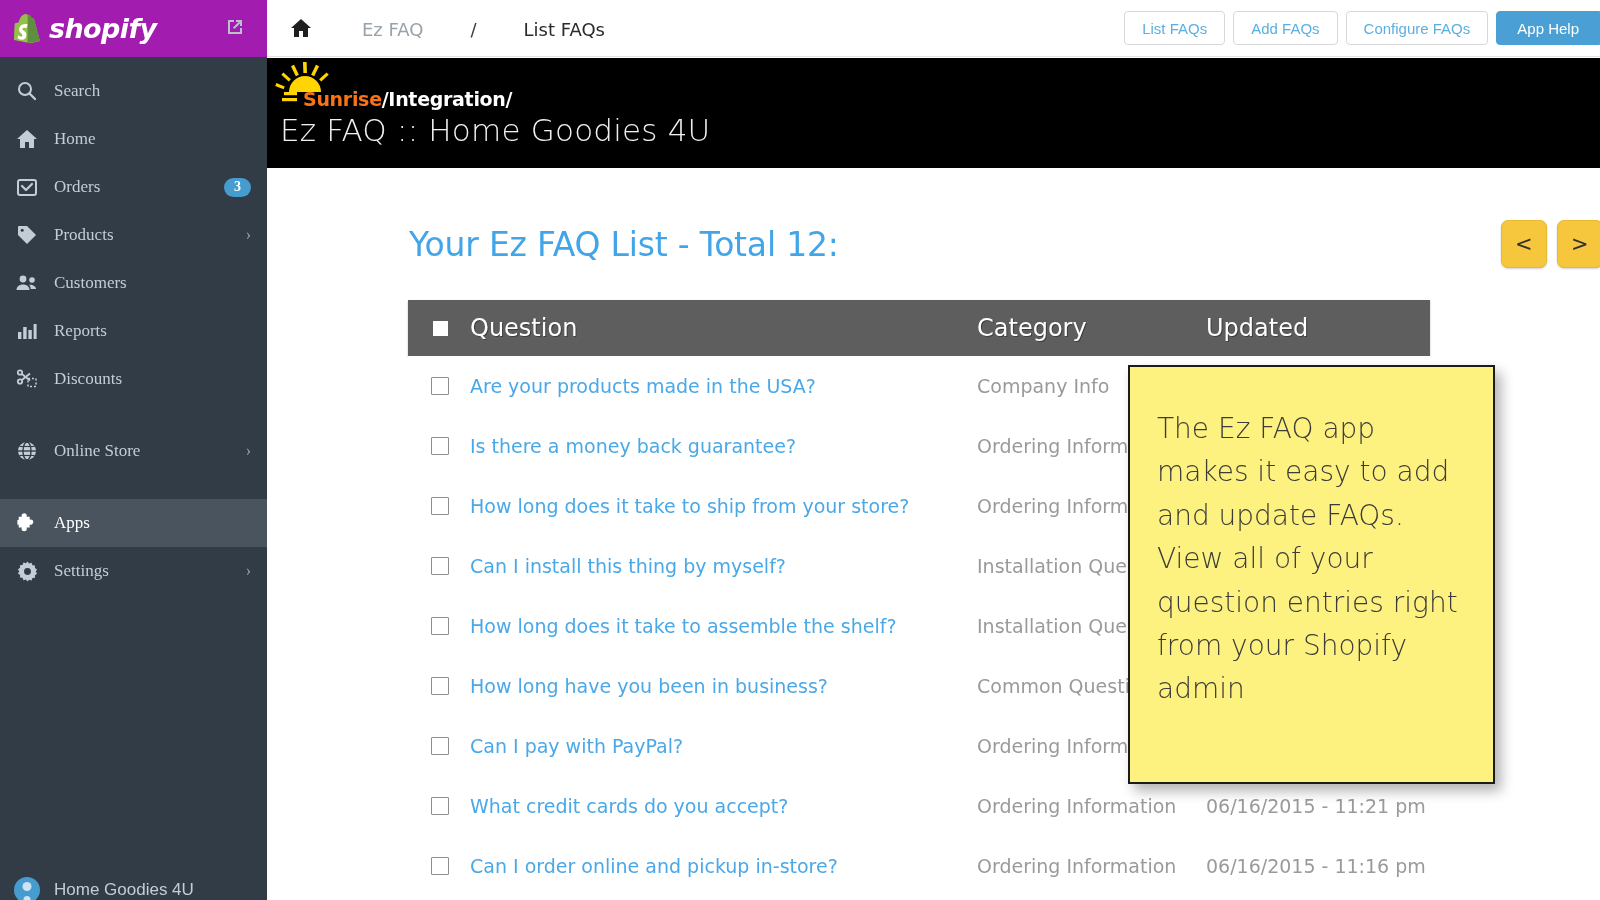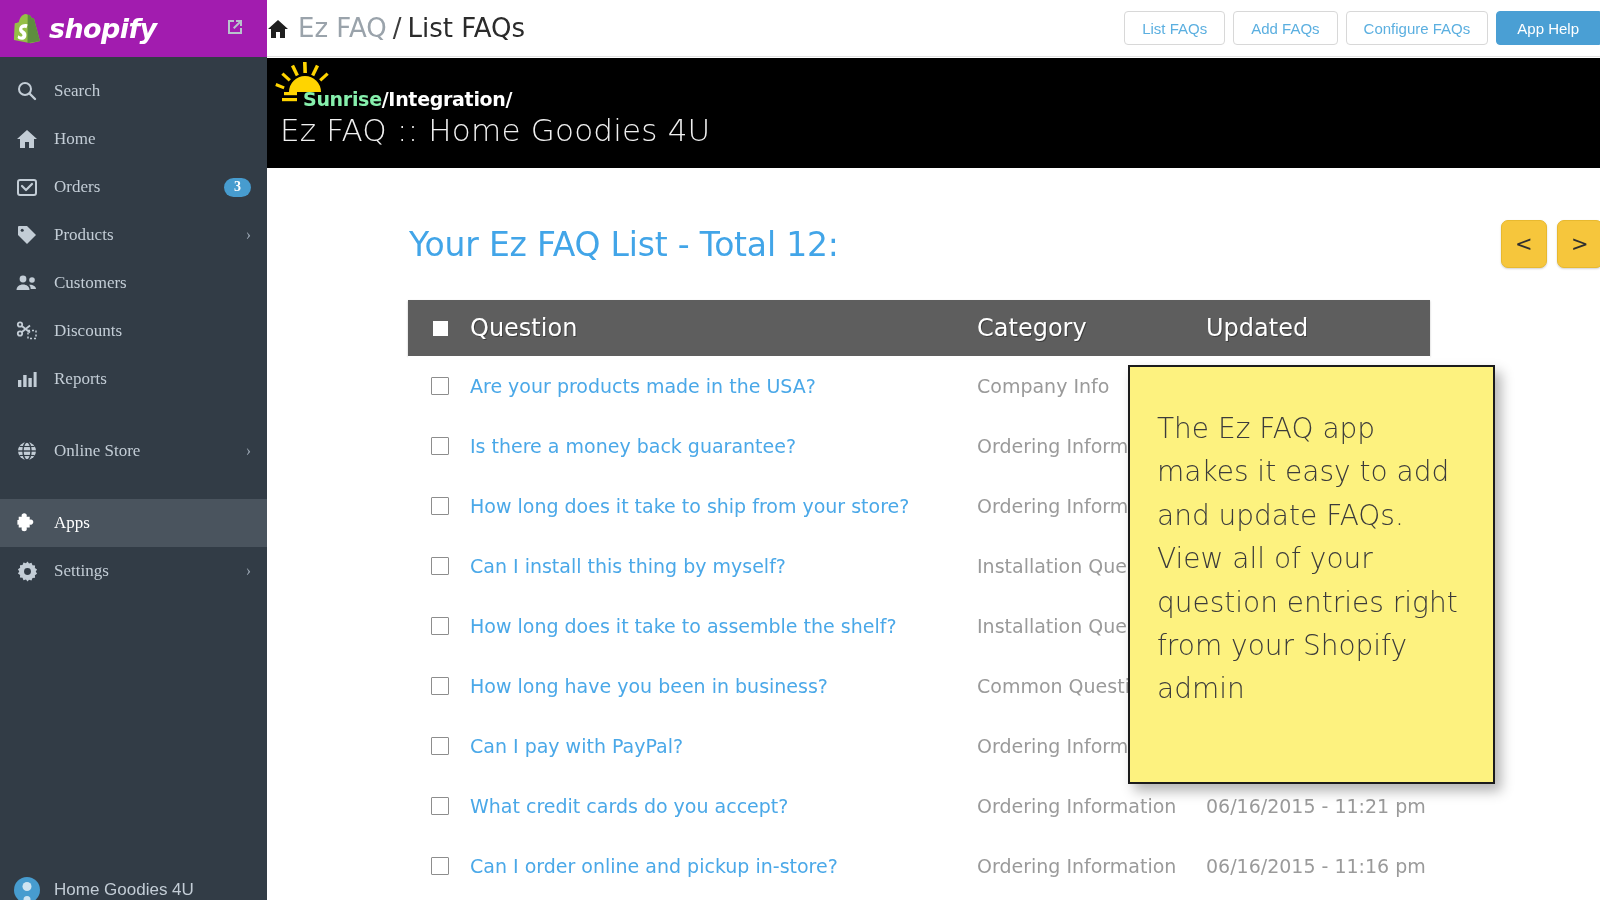--- a/index.html
+++ b/index.html
@@ -78,22 +78,23 @@
   
   .topbar {
     position: absolute; left: 267px; top: 0;
     width: 1333px; height: 57px;
     background: #fff;
     border-bottom: 1px solid #e2e2e2;
     display: flex; align-items: center;
   }
   .crumb {
     display: flex; align-items: baseline;
-    font-size: 26px;
-    font-family: "DejaVu Sans", sans-serif;
+    padding-left: 23px; font-size: 18px;
+    font-family: "DejaVu Sans", sans-serif;
+    gap: 41px;
   }
   .crumb-home { margin-right: 9px; position: relative; top: 2px; }
   .crumb-app { color: #9aa3ab; }
   .crumb-sep { color: #3c3c3c; margin: 0 6px; }
   .crumb-page { color: #2b2b2b; }
   .topbtns {
     margin-left: auto; display: flex; align-items: stretch;
     height: 34px; padding-right: 0;
   }
   .tbtn {
@@ -121,21 +122,21 @@
     position: absolute; left: 8px; top: 4px;
     display: flex; align-items: flex-end;
   }
   .sun-svg { display:block; }
   .sunrise-txt {
     position: absolute; left: 28px; top: 26px;
     font-family: "DejaVu Sans", sans-serif;
     font-size: 19px; font-weight: bold;
     letter-spacing: -0.3px; white-space: nowrap;
   }
-  .sunrise-txt .y { color: #86efac; }
+  .sunrise-txt .y { color: #f97316; }
   .sunrise-txt .w { color: #ffffff; }
   .banner-title {
     position: absolute; left: 13px; top: 54px;
     color: #f0f0f0; font-size: 31px;
     font-family: "DejaVu Sans", sans-serif;
     font-weight: 300; letter-spacing: 0.2px;
   }
 
   
   .main {
@@ -292,40 +293,40 @@
               <path d="M1.5 18c0-3.4 2.9-5.5 6.5-5.5s6.5 2.1 6.5 5.5H1.5z" fill="#c3cdd6"></path>
               <path d="M15 12.7c3 0 6 1.6 6 4.3h-5.3c0-1.7-.6-3.2-1.7-4.2.3 0 .7-.1 1-.1z" fill="#c3cdd6"></path>
             </svg>
         </span>
         <span class="sb-label">Customers</span>
       </div>
 
       <div class="sb-item">
         <span class="sb-ico">
           <svg width="22" height="22" viewBox="0 0 22 22">
+              <rect x="2" y="12" width="3.4" height="7" fill="#c3cdd6"></rect>
+              <rect x="7.2" y="7" width="3.4" height="12" fill="#c3cdd6"></rect>
+              <rect x="12.4" y="10" width="3.4" height="9" fill="#c3cdd6"></rect>
+              <rect x="17.6" y="4" width="3" height="15" fill="#c3cdd6"></rect>
+            </svg>
+        </span>
+        <span class="sb-label">Reports</span>
+      </div>
+
+      <div class="sb-item">
+        <span class="sb-ico">
+          <svg width="22" height="22" viewBox="0 0 22 22">
             <circle cx="4" cy="4.5" r="2.2" fill="none" stroke="#c3cdd6" stroke-width="1.8"></circle>
             <circle cx="4" cy="13.5" r="2.2" fill="none" stroke="#c3cdd6" stroke-width="1.8"></circle>
             <line x1="5.8" y1="6" x2="14" y2="12.5" stroke="#c3cdd6" stroke-width="1.8"></line>
             <line x1="5.8" y1="12" x2="14" y2="5.5" stroke="#c3cdd6" stroke-width="1.8"></line>
             <rect x="12" y="10.5" width="8" height="8" fill="none" stroke="#c3cdd6" stroke-width="1.5" stroke-dasharray="2 2"></rect>
           </svg>
         </span>
         <span class="sb-label">Discounts</span>
-      </div>
-
-      <div class="sb-item">
-        <span class="sb-ico">
-          <svg width="22" height="22" viewBox="0 0 22 22">
-              <rect x="2" y="12" width="3.4" height="7" fill="#c3cdd6"></rect>
-              <rect x="7.2" y="7" width="3.4" height="12" fill="#c3cdd6"></rect>
-              <rect x="12.4" y="10" width="3.4" height="9" fill="#c3cdd6"></rect>
-              <rect x="17.6" y="4" width="3" height="15" fill="#c3cdd6"></rect>
-            </svg>
-        </span>
-        <span class="sb-label">Reports</span>
       </div>
 
       <div class="sb-gap"></div>
 
       <div class="sb-item">
         <span class="sb-ico">
           <svg width="22" height="22" viewBox="0 0 22 22">
               <circle cx="11" cy="11" r="9" fill="#c3cdd6"></circle>
               <ellipse cx="11" cy="11" rx="4" ry="9" fill="none" stroke="#323c46" stroke-width="1.4"></ellipse>
               <line x1="2" y1="11" x2="20" y2="11" stroke="#323c46" stroke-width="1.4"></line>

